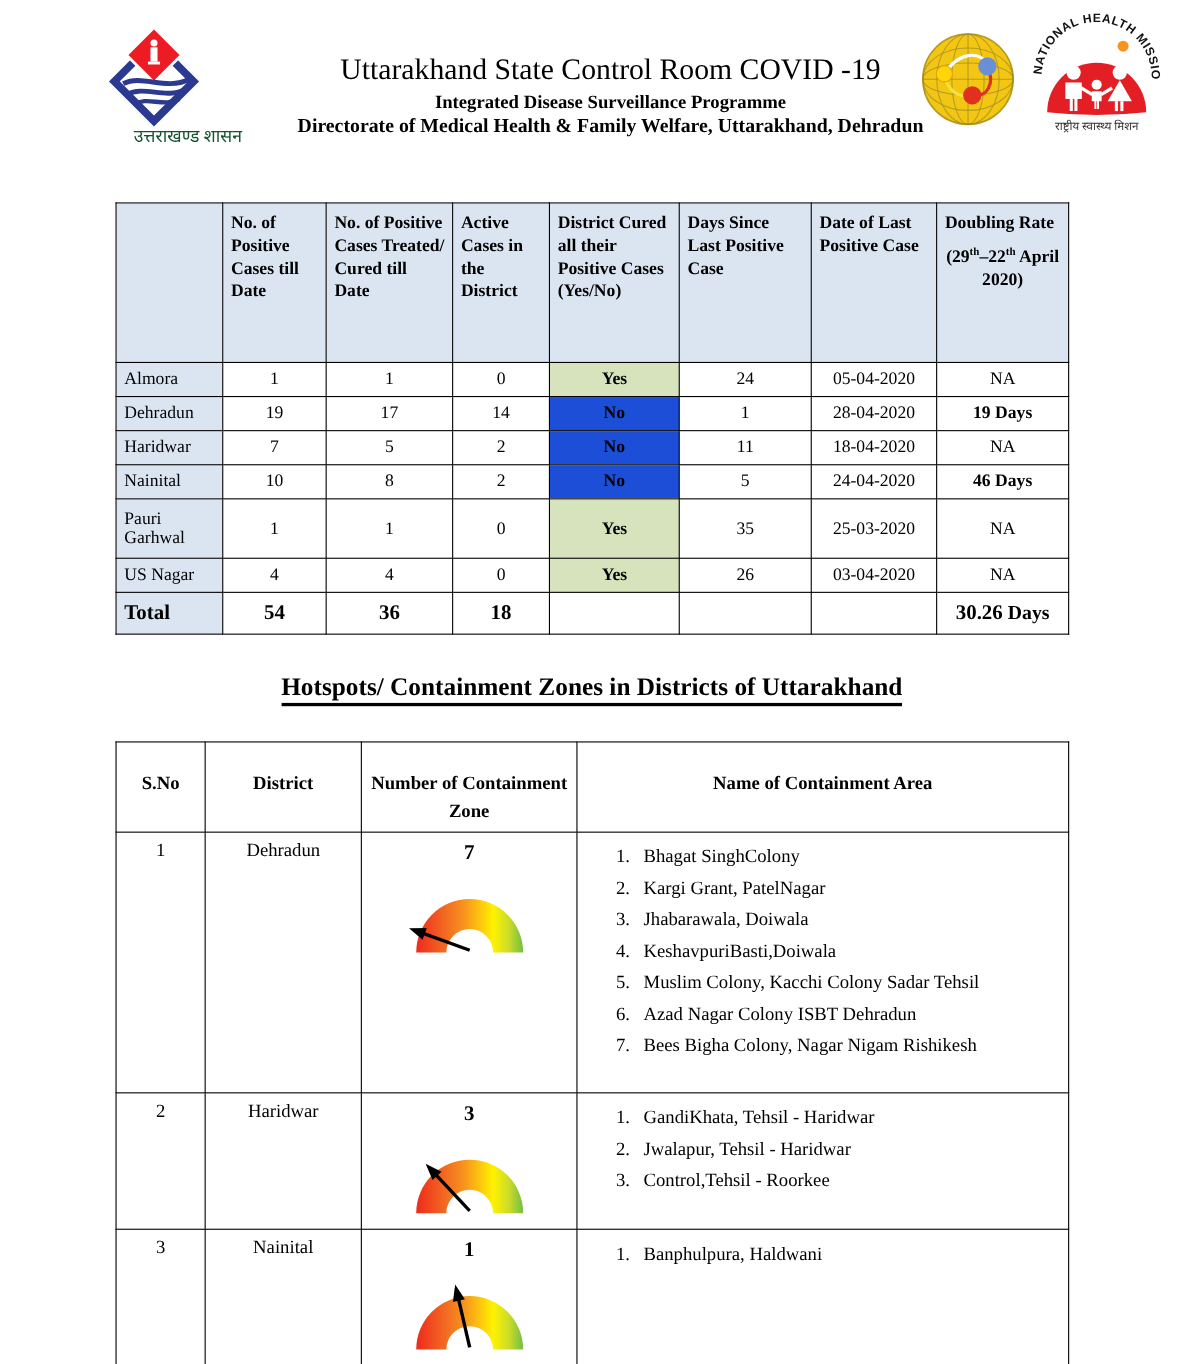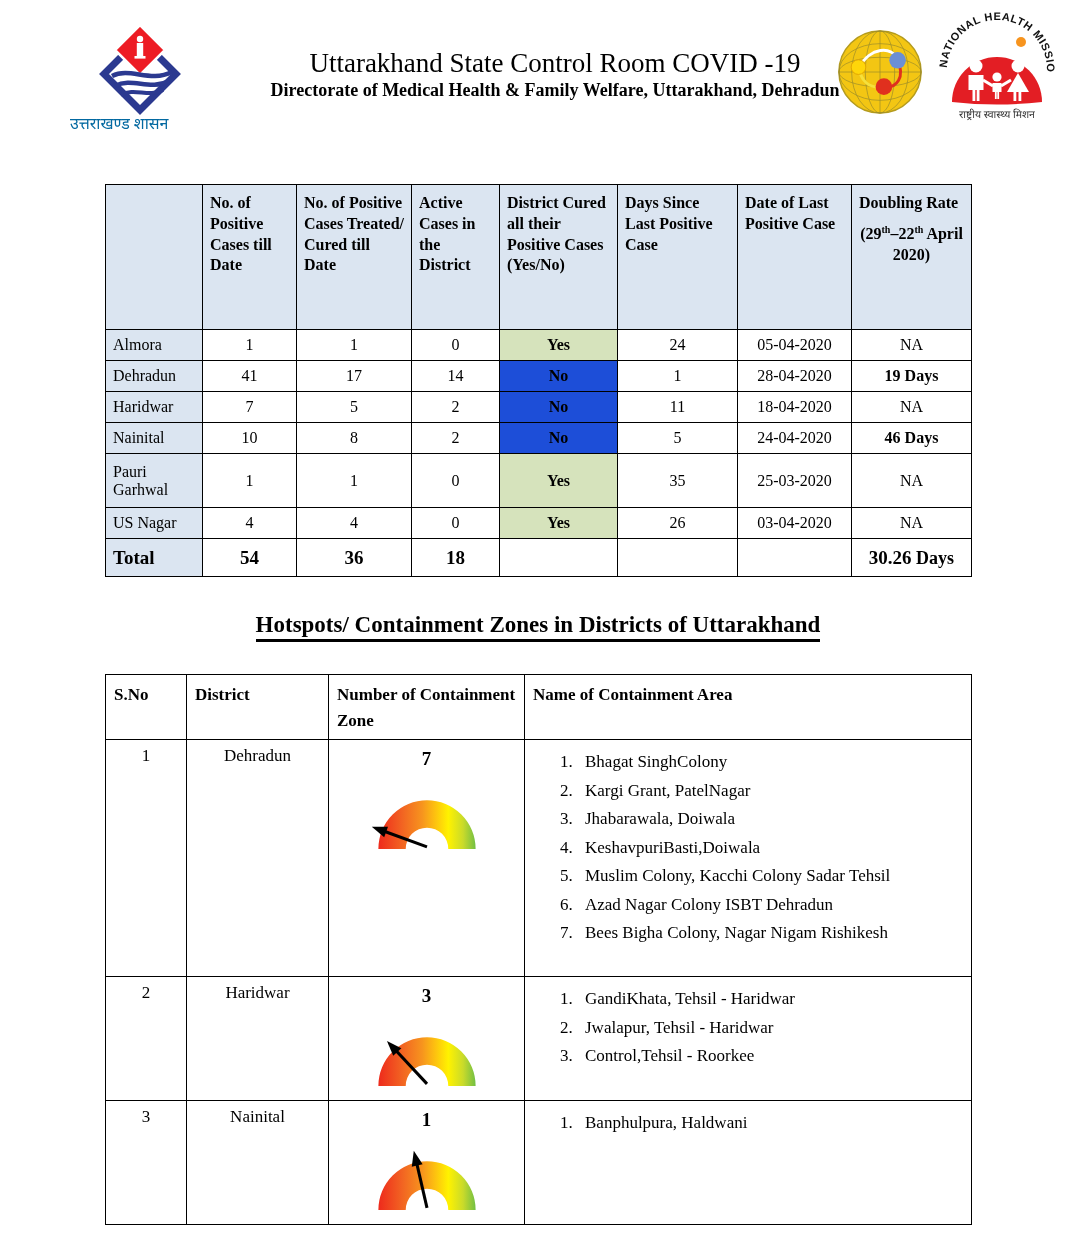--- a/index.html
+++ b/index.html
@@ -8,22 +8,22 @@
   .abs{position:absolute;}
 
   
   .hdr-text{left:185px;top:48px;width:740px;text-align:center;}
   .main-title{font-size:27px;font-weight:normal;line-height:1.15;}
   .sub1{font-size:17px;font-weight:bold;margin-top:4px;}
   .sub2{font-size:18px;font-weight:bold;margin-top:1px;}
   .h1wrap{margin-top:7px;}
   .heading1{display:inline-block;font-size:23px;font-weight:bold;
             border-bottom:3px solid #3a3a7e;padding-bottom:1px;}
-  .uk-caption{left:70px;top:112px;width:150px;text-align:left;
-              font-size:16px;color:#0369a1;}
+  .uk-caption{left:70px;top:112px;width:150px;text-align:right;
+              font-size:16px;color:#14532d;}
 
   
   .heading2-wrap{left:105px;top:612px;width:866px;text-align:center;}
   .heading2{display:inline-block;font-size:23px;font-weight:bold;
             border-bottom:3px solid #000;padding-bottom:1px;}
 
   
   table{border-collapse:collapse;table-layout:fixed;}
   td{border:1.5px solid #000;overflow:hidden;}
 
@@ -34,21 +34,21 @@
   .t1 td.num{text-align:center;}
   .yescell{background:#d6e3bc;font-weight:bold;text-align:center;}
   .nocell{background:#1d4ed8;font-weight:bold;text-align:center;}
   .bolddays{font-weight:bold;}
   .dbl-line2{margin-top:9px;text-align:center;}
   .t1 tr.totrow td{font-weight:bold;font-size:19px;}
   .tot-unit{font-size:18px;}
 
   .t2{left:105px;top:674px;width:866px;}
   .t2 td{font-size:17px;vertical-align:top;padding:6px 8px;}
-  .t2 tr.hrow td{font-weight:bold;text-align:left;line-height:1.5;padding-top:7px;}
+  .t2 tr.hrow td{font-weight:bold;text-align:center;line-height:1.5;padding-top:24px;}
   .t2 td.cnum{text-align:center;}
   .zone-num{text-align:center;font-size:19px;font-weight:bold;margin-top:2px;}
   .gauge{display:block;margin:8px auto 0 auto;width:132px;height:79px;}
   ol.areas{margin:2px 0 0 0;padding-left:44px;line-height:1.68;max-width:372px;}
   ol.areas li{padding-left:8px;}
 
   sup{font-size:10px;}
 </style>
 </head>
 <body>
@@ -62,20 +62,21 @@
     <rect x="48.8" y="19" width="6.4" height="13" fill="#fff"></rect>
     <rect x="46.5" y="32" width="11" height="2.6" fill="#fff"></rect>
     <path d="M24 52 C 42 43, 62 59, 84 48" stroke="#2b3990" stroke-width="4.5" fill="none"></path>
     <path d="M27 62 C 44 53, 62 67, 81 57" stroke="#2b3990" stroke-width="4.5" fill="none"></path>
     <path d="M33 71 C 47 63, 60 74, 75 66" stroke="#2b3990" stroke-width="4" fill="none"></path>
   </svg>
   <div class="abs uk-caption">उत्तराखण्ड शासन</div>
 
   <div class="abs hdr-text">
     <div class="main-title">Uttarakhand State Control Room COVID -19</div>
+    <div class="sub1">Integrated Disease Surveillance Programme</div>
     <div class="sub2">Directorate of Medical Health &amp; Family Welfare, Uttarakhand, Dehradun</div>
   </div>
 
   <svg class="abs" style="left:836px;top:28px;" width="88" height="88" viewBox="0 0 90 90">
     <circle cx="45" cy="45" r="42" fill="#f3c613" stroke="#b49b1e" stroke-width="1.5"></circle>
     <ellipse cx="45" cy="45" rx="42" ry="15" fill="none" stroke="#9a8b2a" stroke-width="1" opacity="0.7"></ellipse>
     <ellipse cx="45" cy="45" rx="42" ry="29" fill="none" stroke="#9a8b2a" stroke-width="1" opacity="0.7"></ellipse>
     <ellipse cx="45" cy="45" rx="15" ry="42" fill="none" stroke="#9a8b2a" stroke-width="1" opacity="0.7"></ellipse>
     <ellipse cx="45" cy="45" rx="29" ry="42" fill="none" stroke="#9a8b2a" stroke-width="1" opacity="0.7"></ellipse>
     <line x1="3" y1="45" x2="87" y2="45" stroke="#9a8b2a" stroke-width="1" opacity="0.7"></line>
@@ -140,21 +141,21 @@
       <td class="num">1</td>
       <td class="num">1</td>
       <td class="num">0</td>
       <td class="yescell">Yes</td>
       <td class="num">24</td>
       <td class="num">05-04-2020</td>
       <td class="num">NA</td>
     </tr>
     <tr style="height:31px">
       <td class="namecell">Dehradun</td>
-      <td class="num">41</td>
+      <td class="num">19</td>
       <td class="num">17</td>
       <td class="num">14</td>
       <td class="nocell">No</td>
       <td class="num">1</td>
       <td class="num">28-04-2020</td>
       <td class="num bolddays">19 Days</td>
     </tr>
     <tr style="height:31px">
       <td class="namecell">Haridwar</td>
       <td class="num">7</td>

